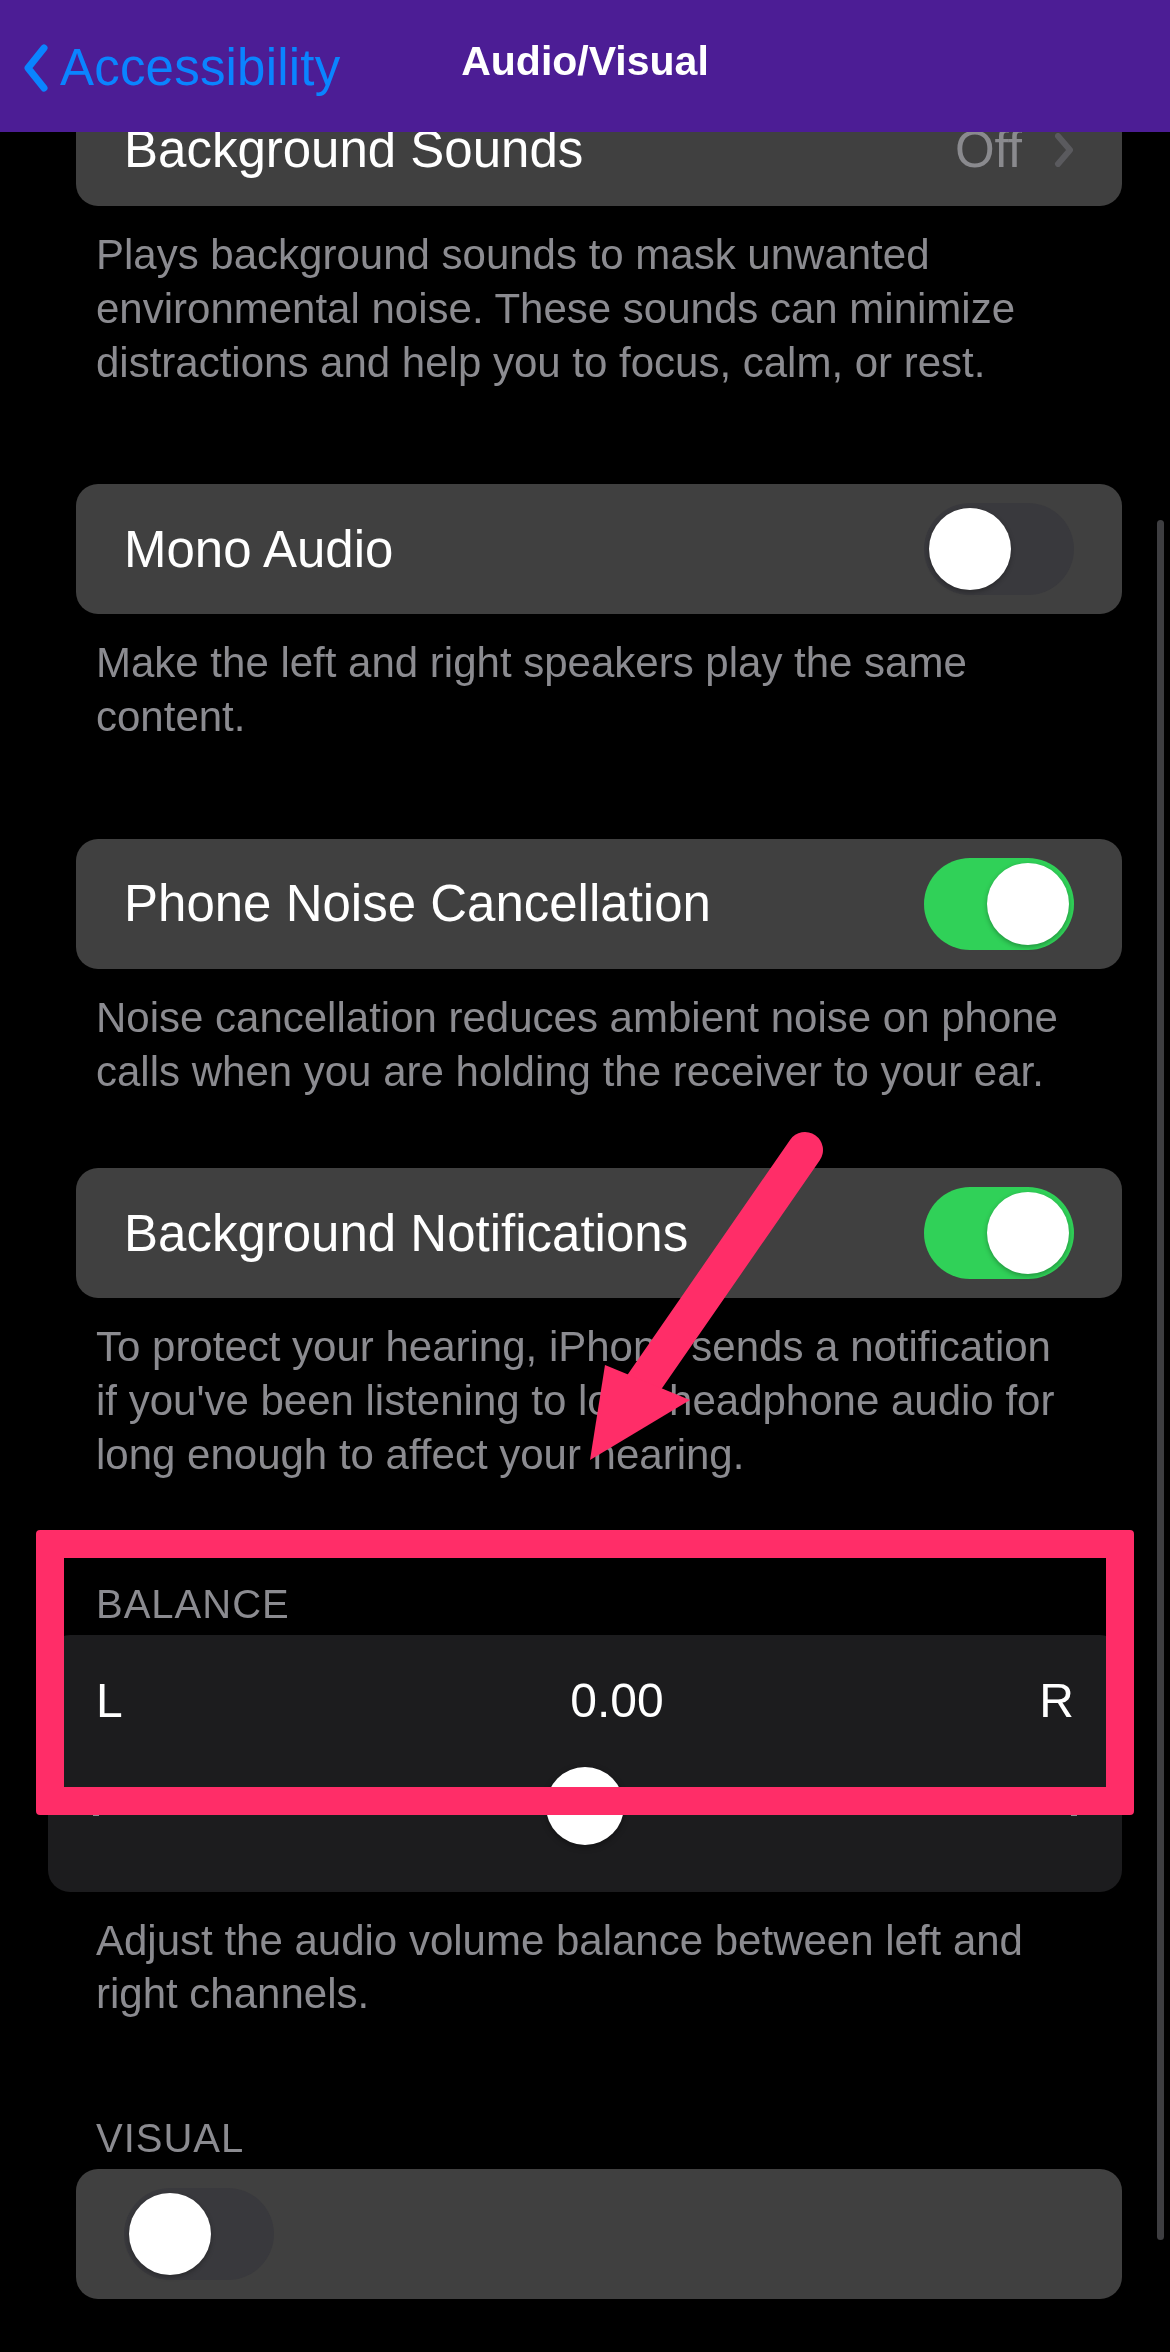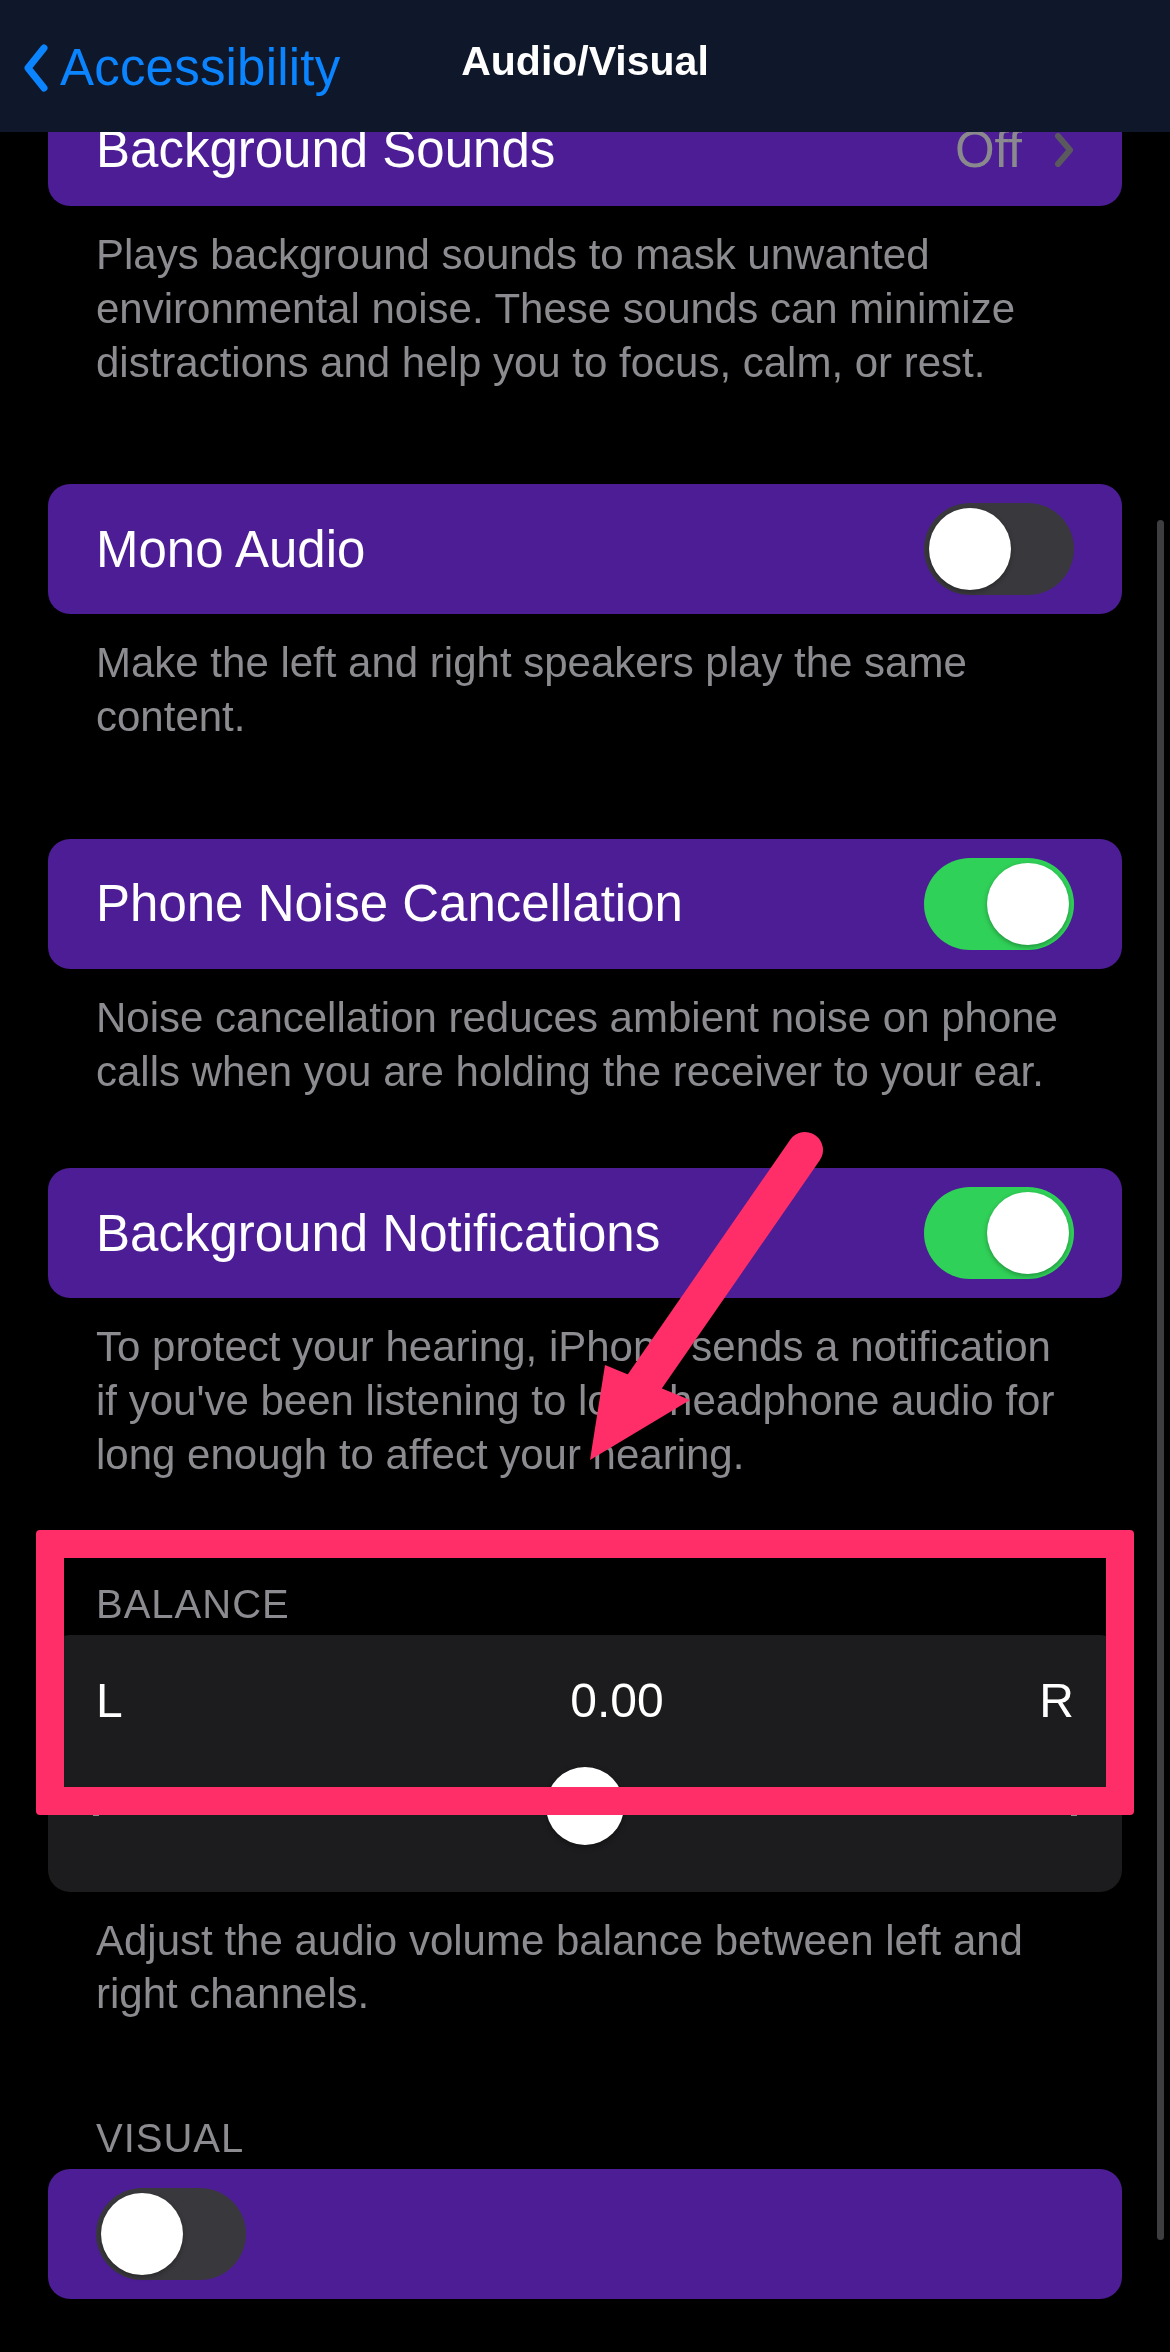--- a/index.html
+++ b/index.html
@@ -8,21 +8,21 @@
     background: #000000;
     font-family: -apple-system, "Helvetica Neue", Helvetica, Arial, sans-serif;
     color: #ffffff;
     overflow: hidden;
     position: relative;
   }
 
   
   .navbar {
     height: 132px;
-    background: #0f172a;
+    background: #4c1d95;
     display: flex;
     align-items: center;
     position: relative;
     padding: 0 20px;
   }
   .back-group {
     display: flex;
     align-items: center;
     gap: 10px;
     color: #0a84ff;
@@ -53,27 +53,28 @@
     font-size: 41px;
     font-weight: 600;
     color: #ffffff;
   }
 
   .content {
     padding: 0 48px;
   }
 
   .cell {
-    background: #4c1d95;
+    background: #404040;
     border-radius: 22px;
     padding: 0 48px;
     min-height: 130px;
     display: flex;
     align-items: center;
     justify-content: space-between;
+    margin-left: 28px;
   }
   .cell .title {
     font-size: 51px;
     font-weight: 400;
     color: #ffffff;
   }
 
   .cell-top-cut {
     border-top-left-radius: 0;
     border-top-right-radius: 0;

